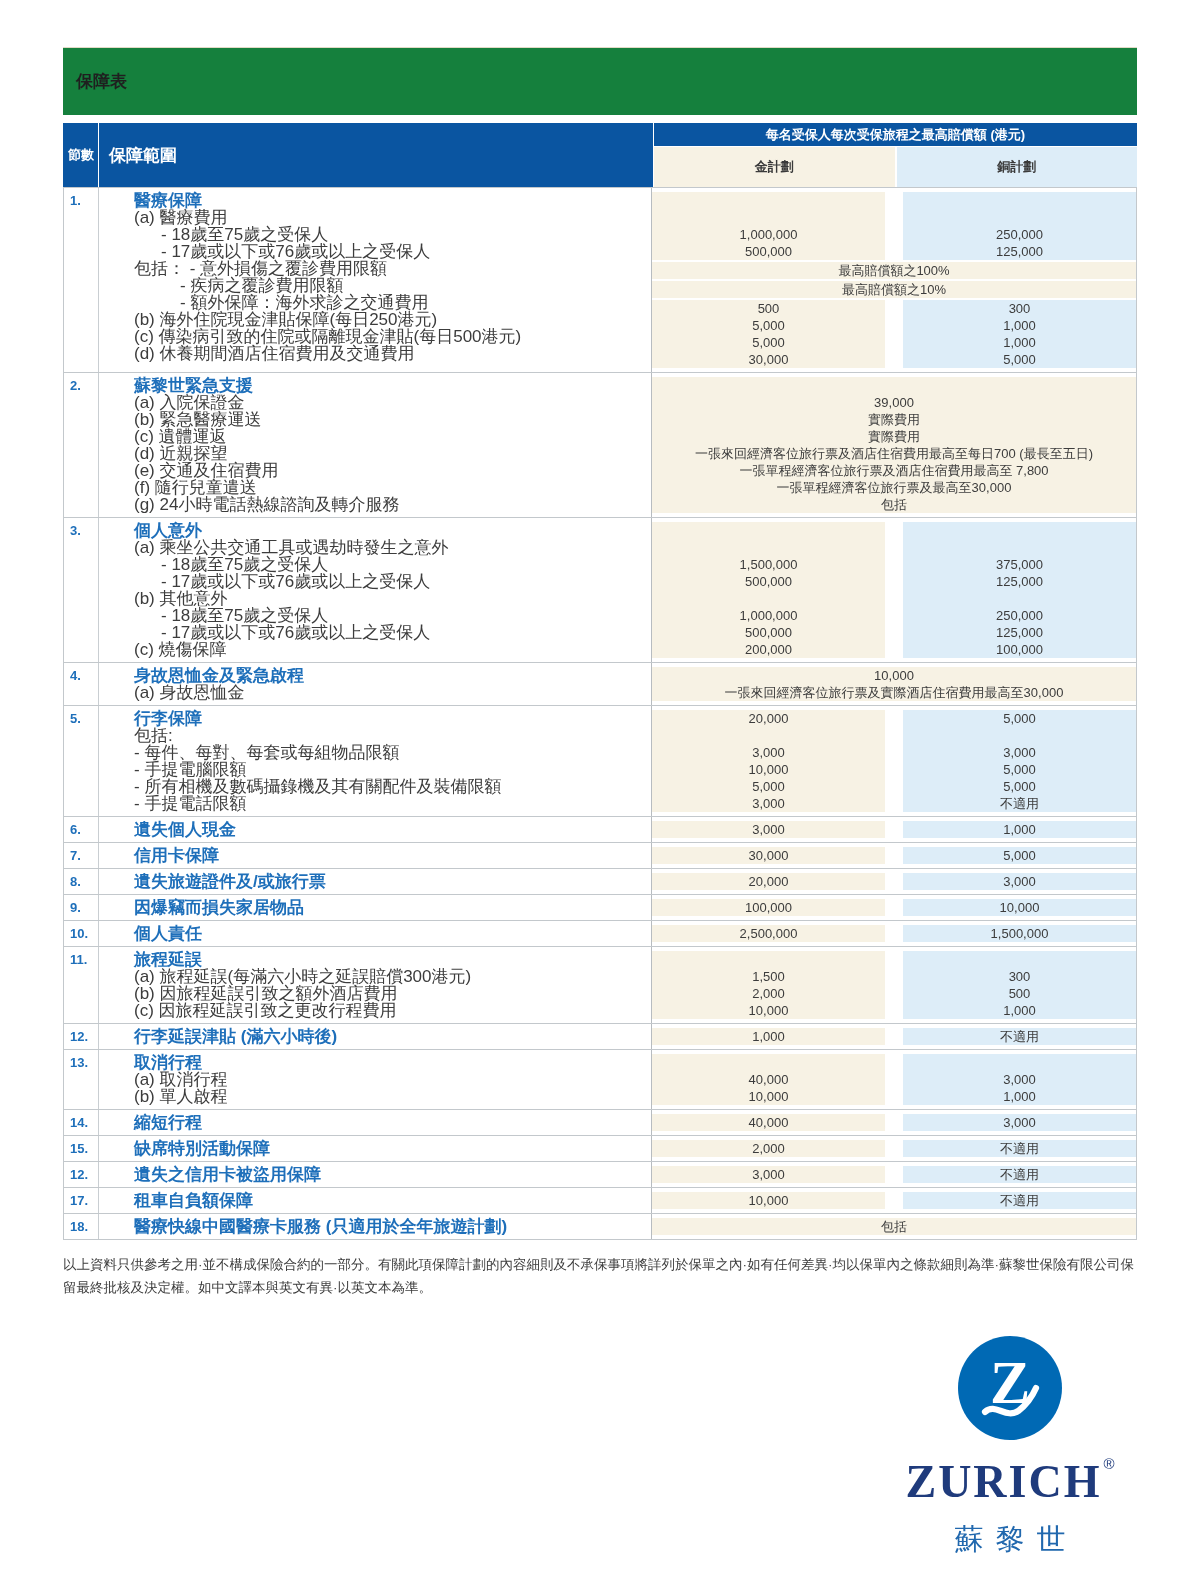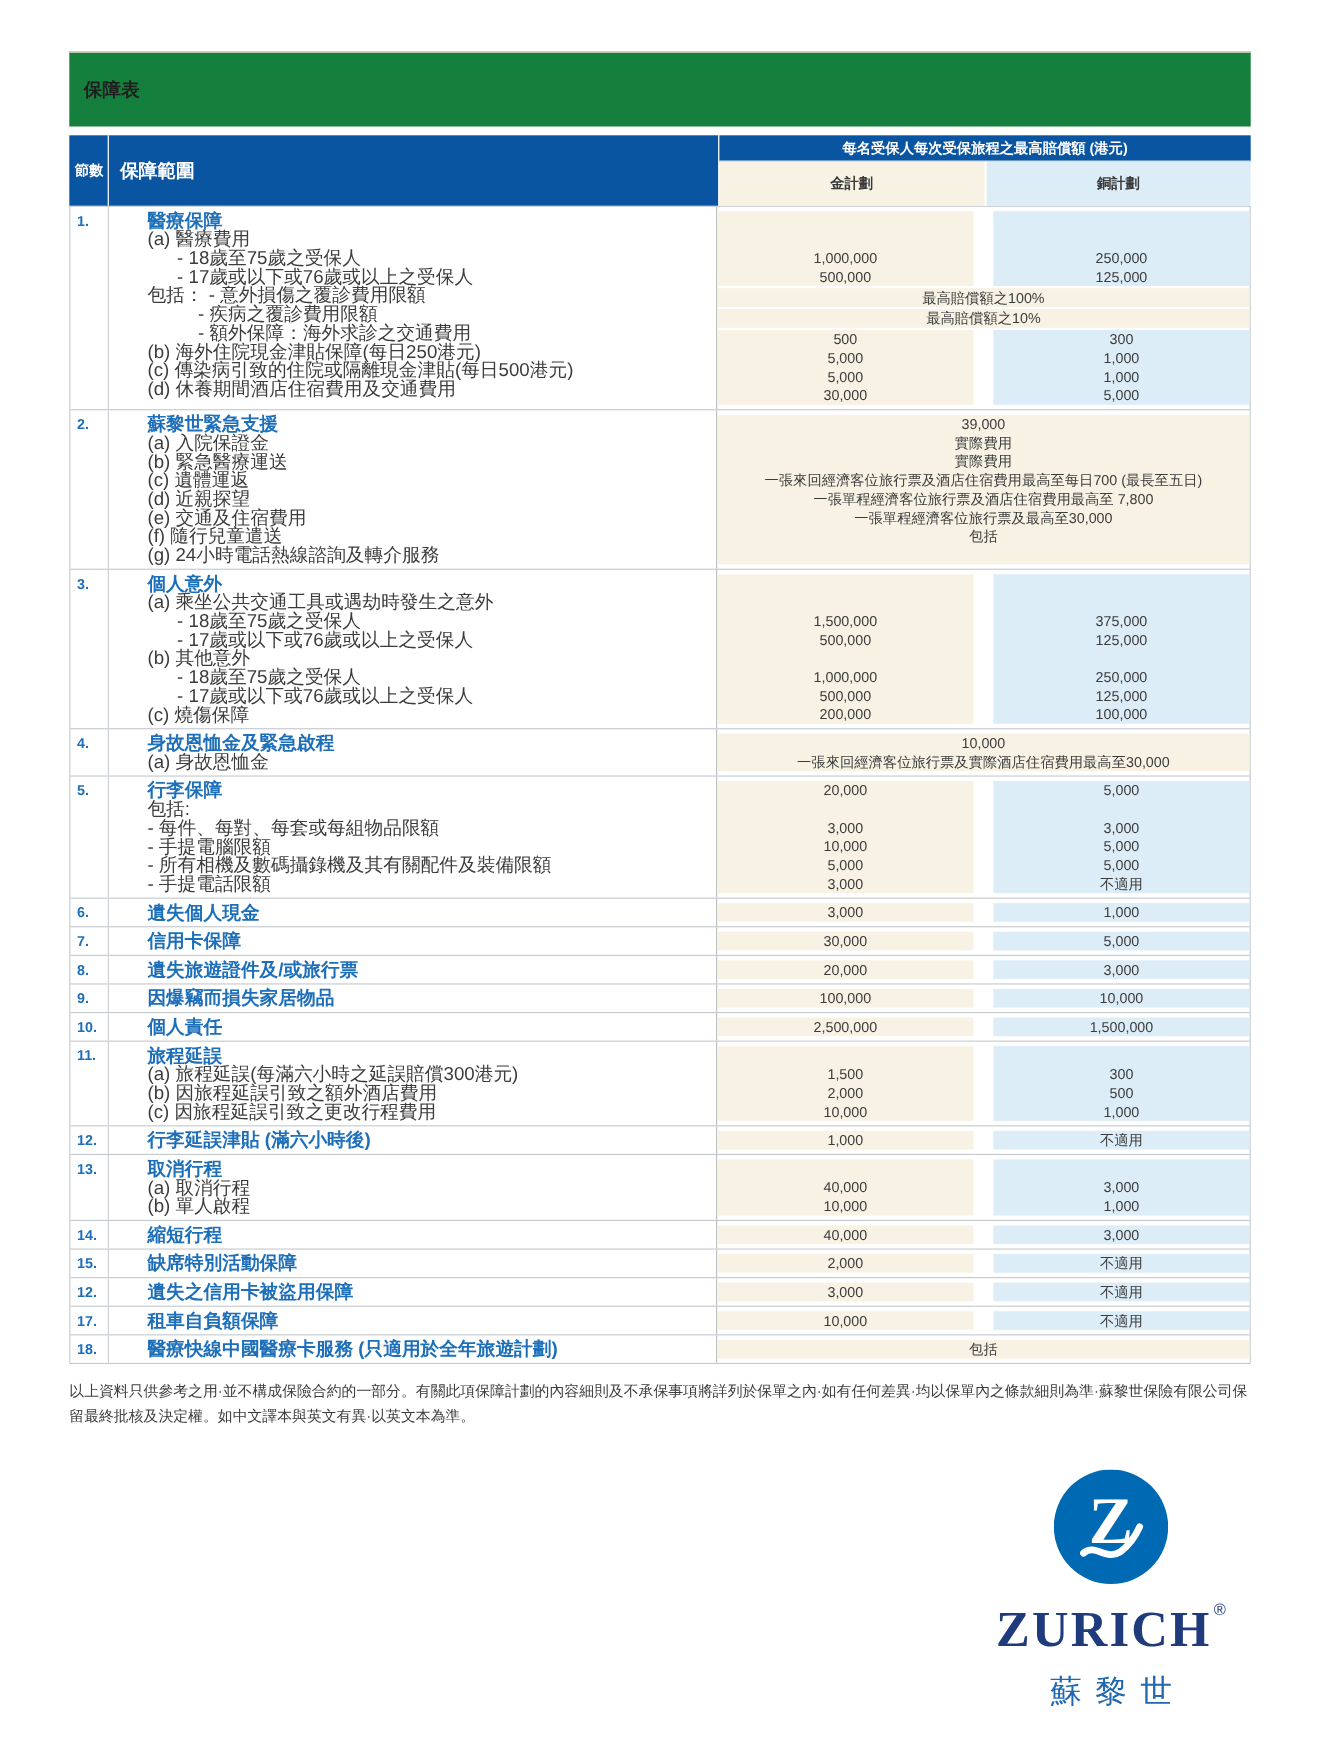--- a/index.html
+++ b/index.html
@@ -41,21 +41,21 @@
   .ind2 { padding-left:46px; }
   .td-values { width:484px; display:flex; flex-direction:column; padding:4px 0; }
   .seg + .seg { margin-top:2px; }
   .seg.split { display:flex; flex:1 1 auto; }
   .vcol { flex:1; display:flex; flex-direction:column; }
   .vcol.gold { background:#F7F2E4; margin-right:18px; }
   .vcol.bronze { background:#DDEDF8; }
   .vline { font-size:13px; line-height:17px; min-height:17px; text-align:center; color:#3C3C3C; }
   .seg.span-cell { background:#F7F2E4; flex:1 1 auto; min-height:14px;
                    display:flex; flex-direction:column; justify-content:center; }
-  .seg.span-cell.bottom { justify-content:flex-start; }
+  .seg.span-cell.bottom { justify-content:flex-end; }
 
   
   .disclaimer { margin-top:13px; font-size:13.5px; line-height:23px; color:#3C3C3C; width:1074px; }
 
   
   .logo { position:absolute; top:1336px; left:880px; width:260px; display:flex;
           flex-direction:column; align-items:center; }
   .logo-circle { width:104px; height:104px; }
   .logo-word { margin-top:16px; font-family:"Liberation Serif", serif; font-weight:bold;
                font-size:46px; color:#1F3B7C; letter-spacing:2px; line-height:1; white-space:nowrap; }

